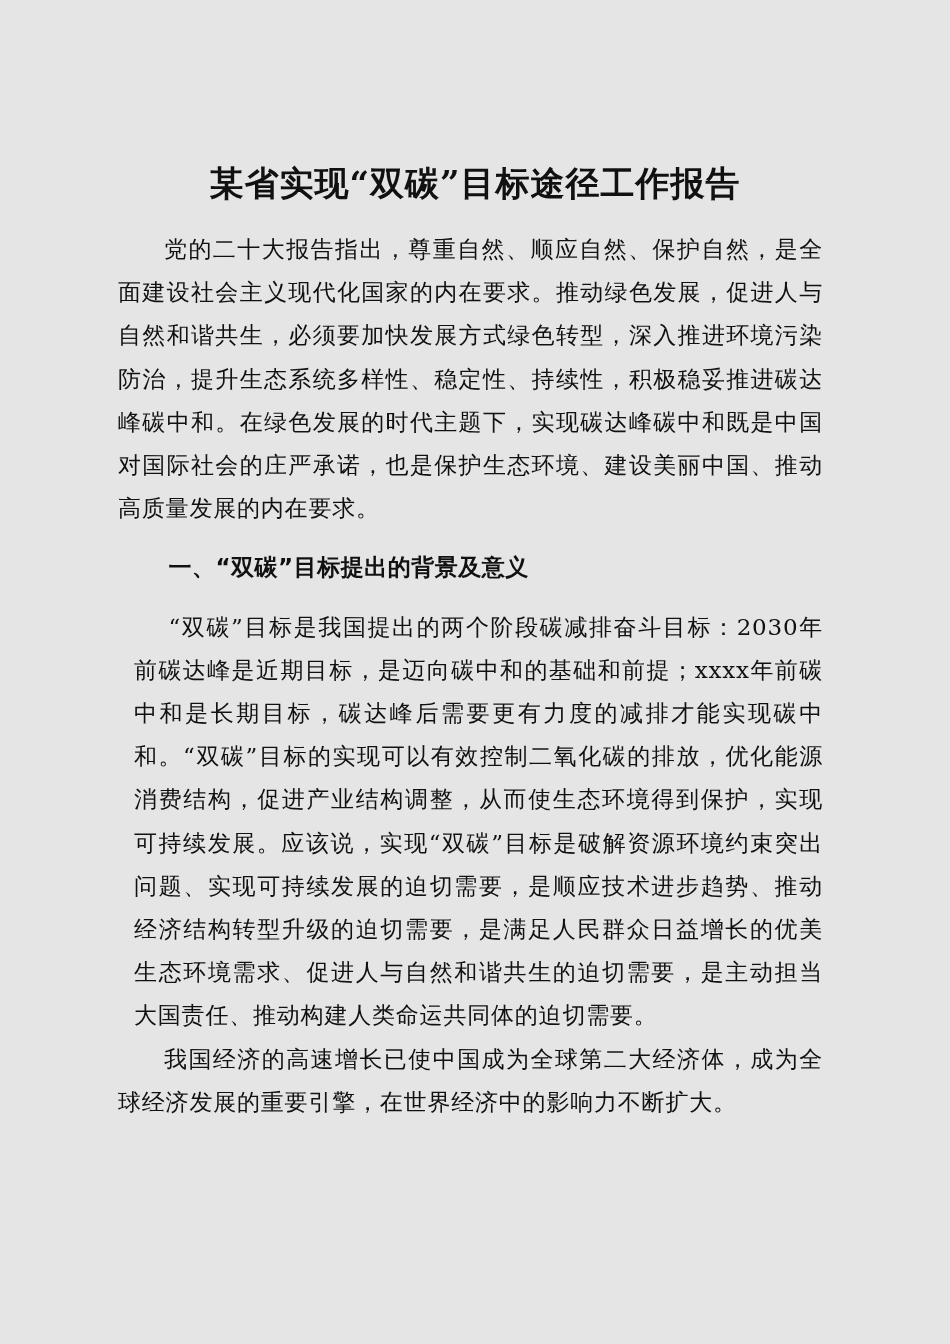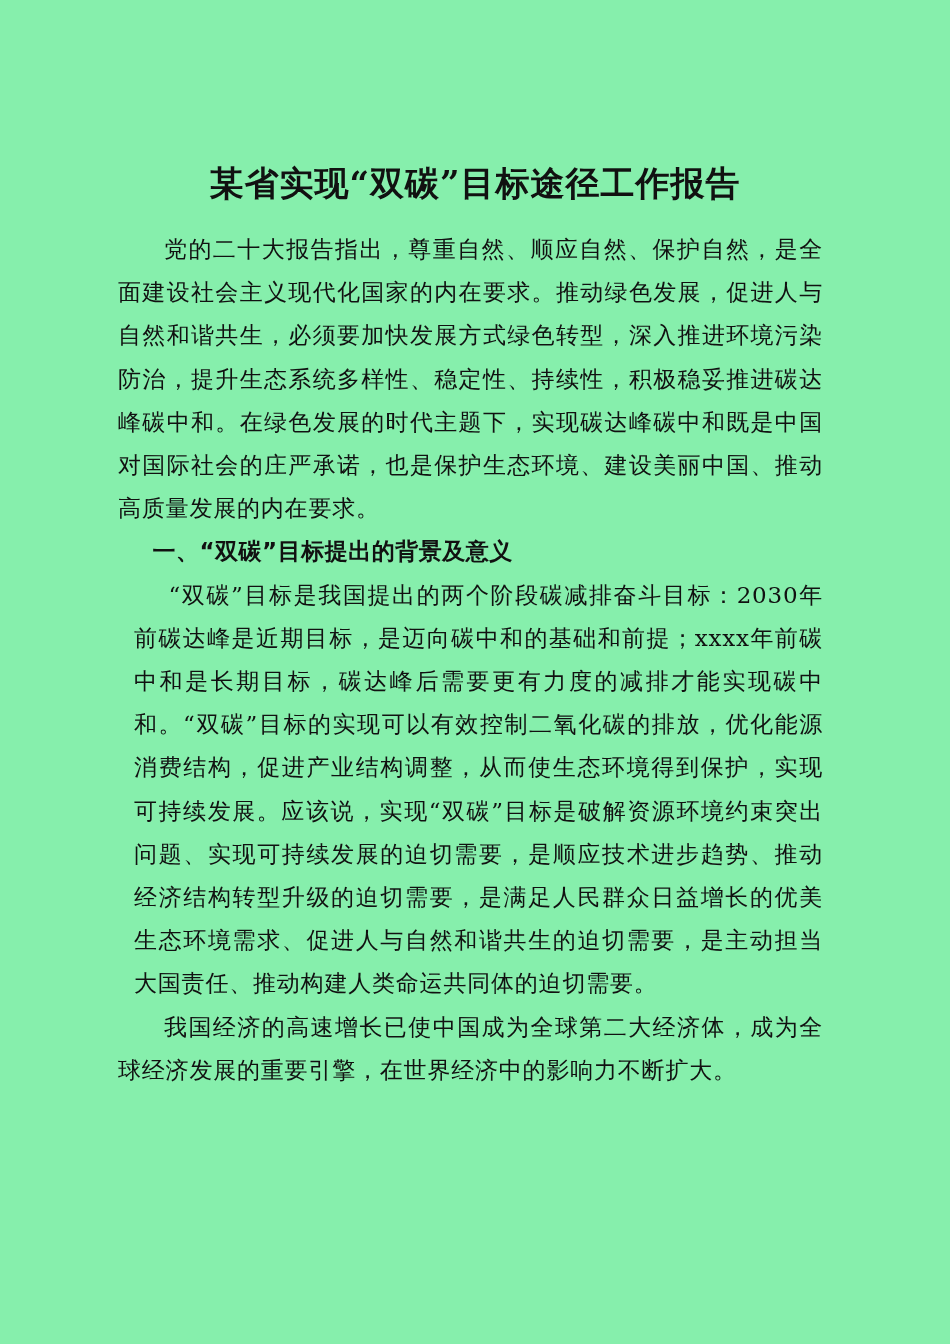--- a/index.html
+++ b/index.html
@@ -13,21 +13,21 @@
       position: relative;
       overflow: hidden;
       color: #000000;
     }
     .page {
       position: absolute;
       left: 0;
       top: 0;
       width: 950px;
       height: 1344px;
-      background: #86efac;
+      background: #e5e5e5;
     }
     .title {
       position: absolute;
       left: 0;
       top: 136px;
       width: 950px;
       text-align: center;
       font-family: "DejaVu Serif", "Liberation Serif", serif;
       font-weight: bold;
       font-size: 34px;
@@ -50,21 +50,21 @@
       margin: 0;
       text-align: justify;
       text-align-last: left;
       text-indent: 2em;
     }
     .para.quote-start {
       text-indent: 1.5em;
       margin-left: 16px;
     }
     .heading {
-      margin: 0;
+      margin: 16px;
       text-indent: 1.5em;
       font-family: "DejaVu Sans", "Liberation Sans", sans-serif;
       font-weight: bold;
       font-size: 23px;
       line-height: 43.2px;
       letter-spacing: 0.5px;
       color: #111111;
     }
   </style>
 </head>

